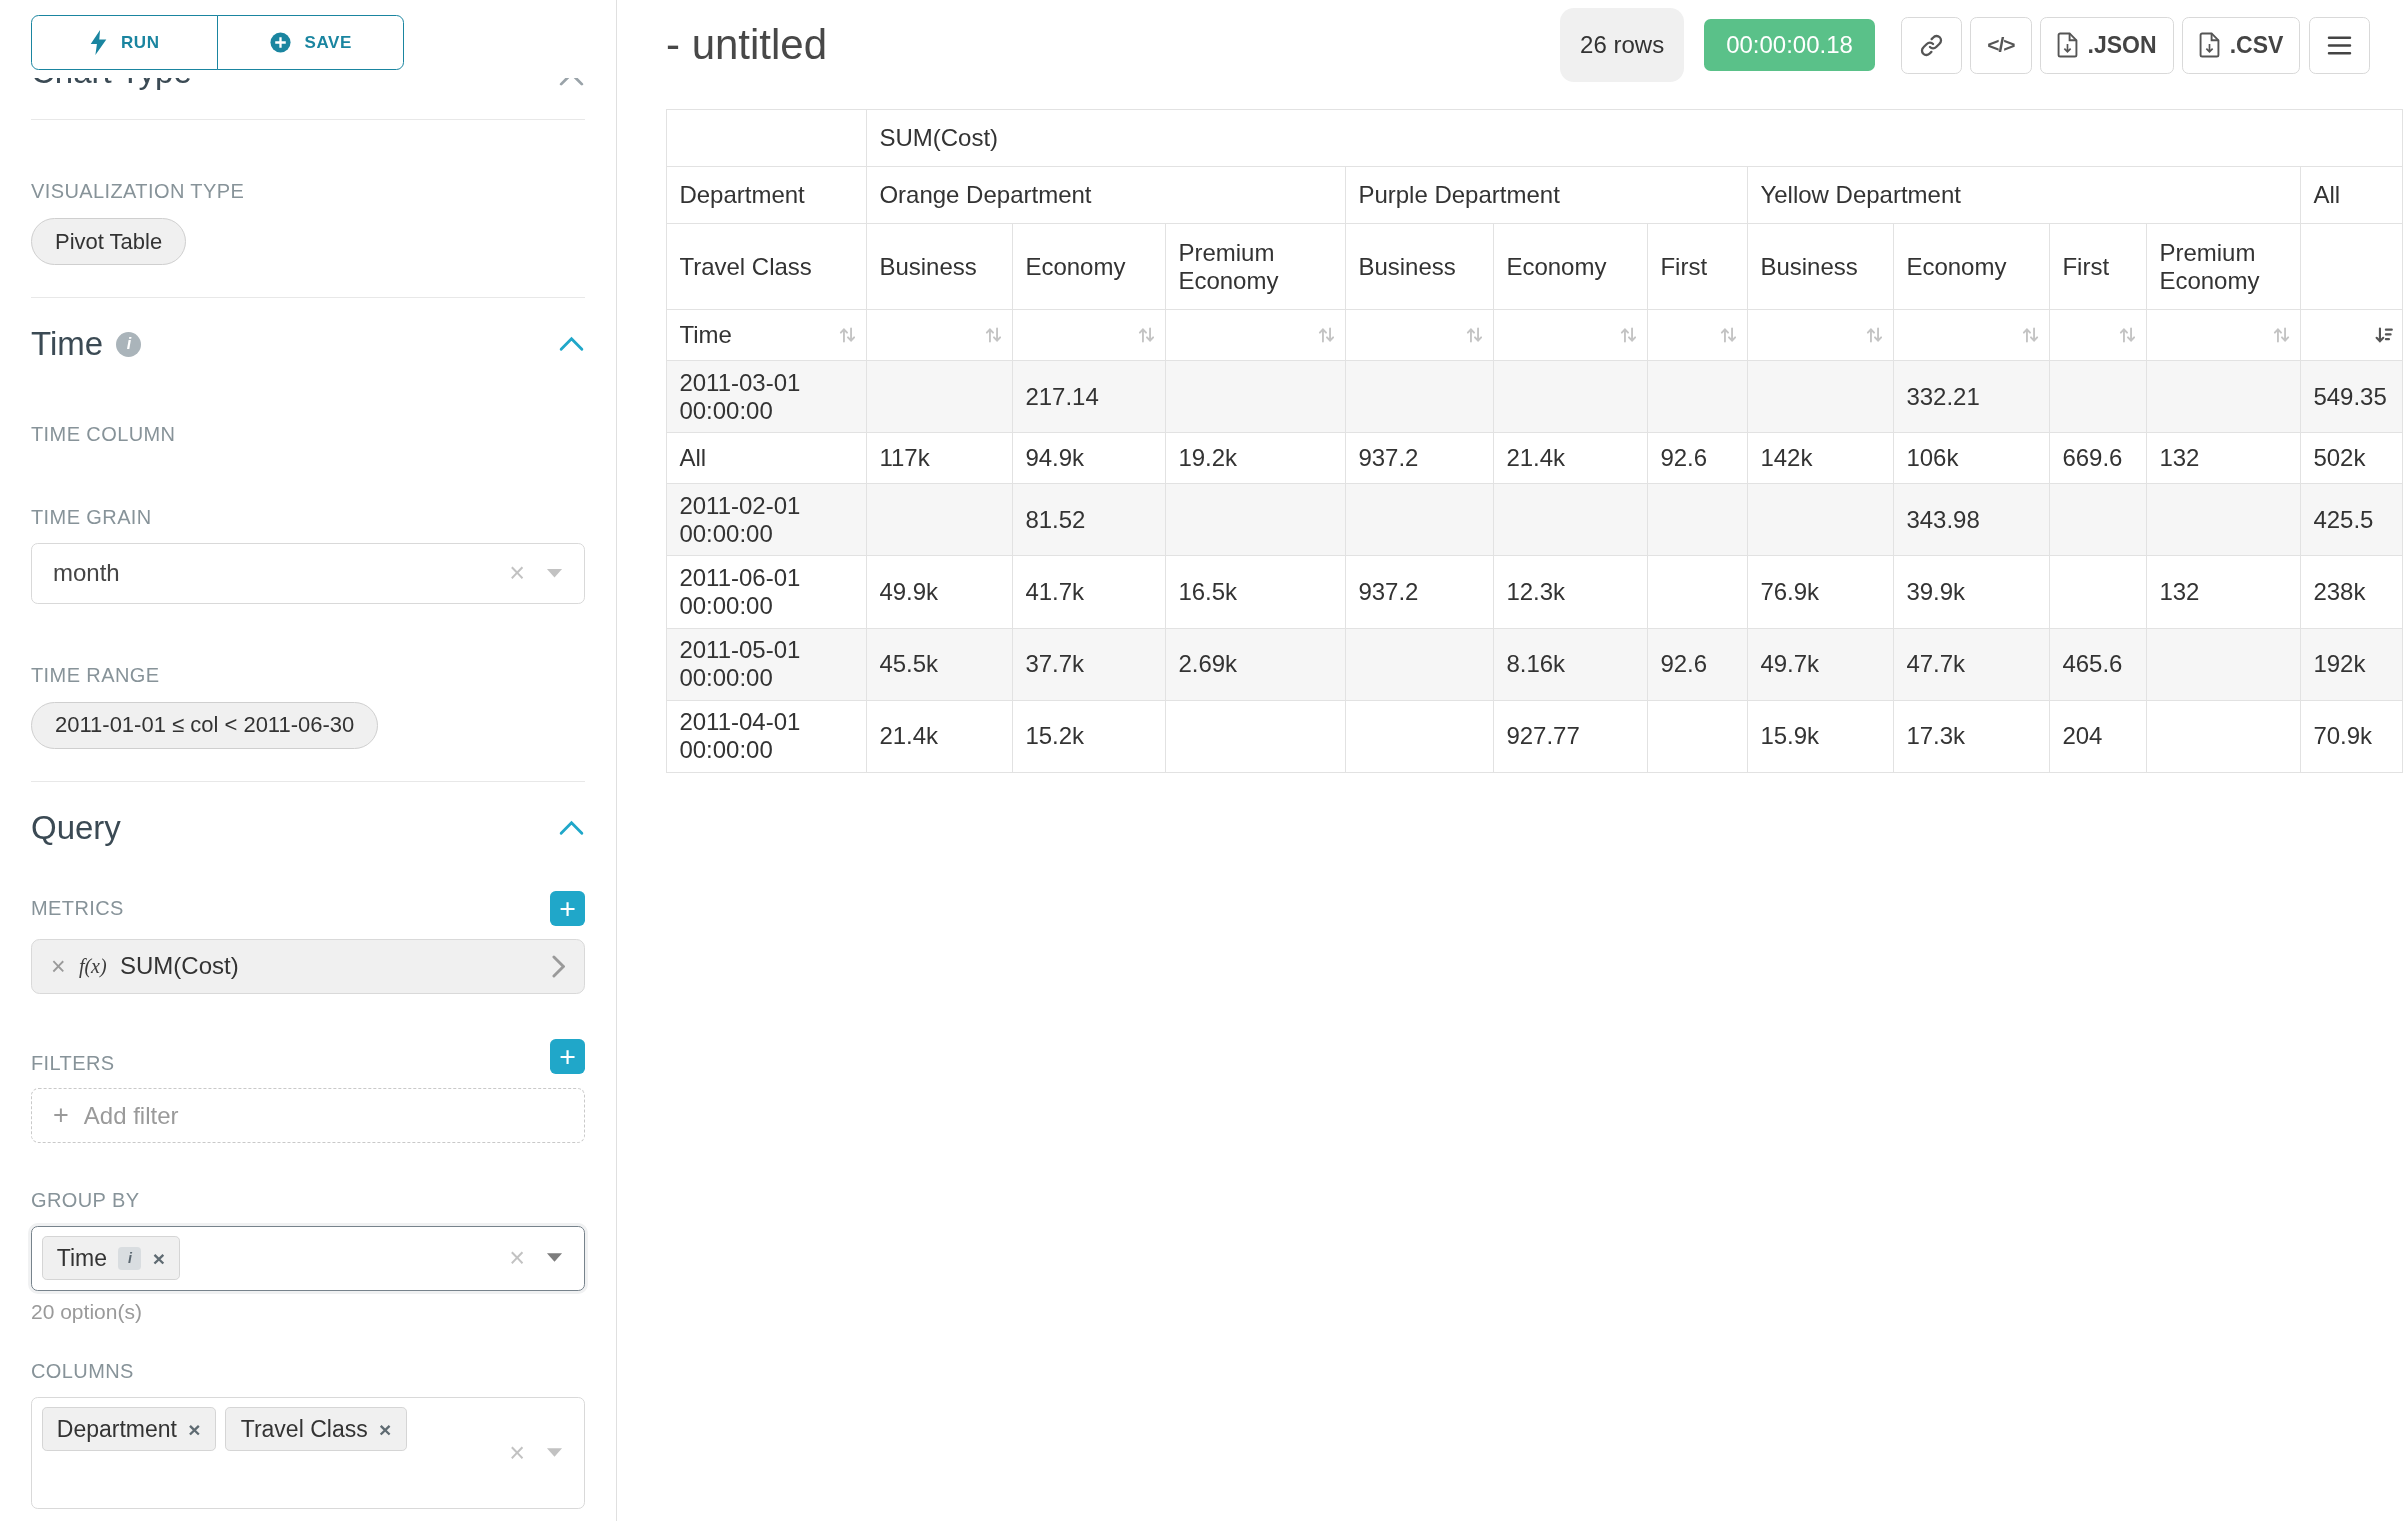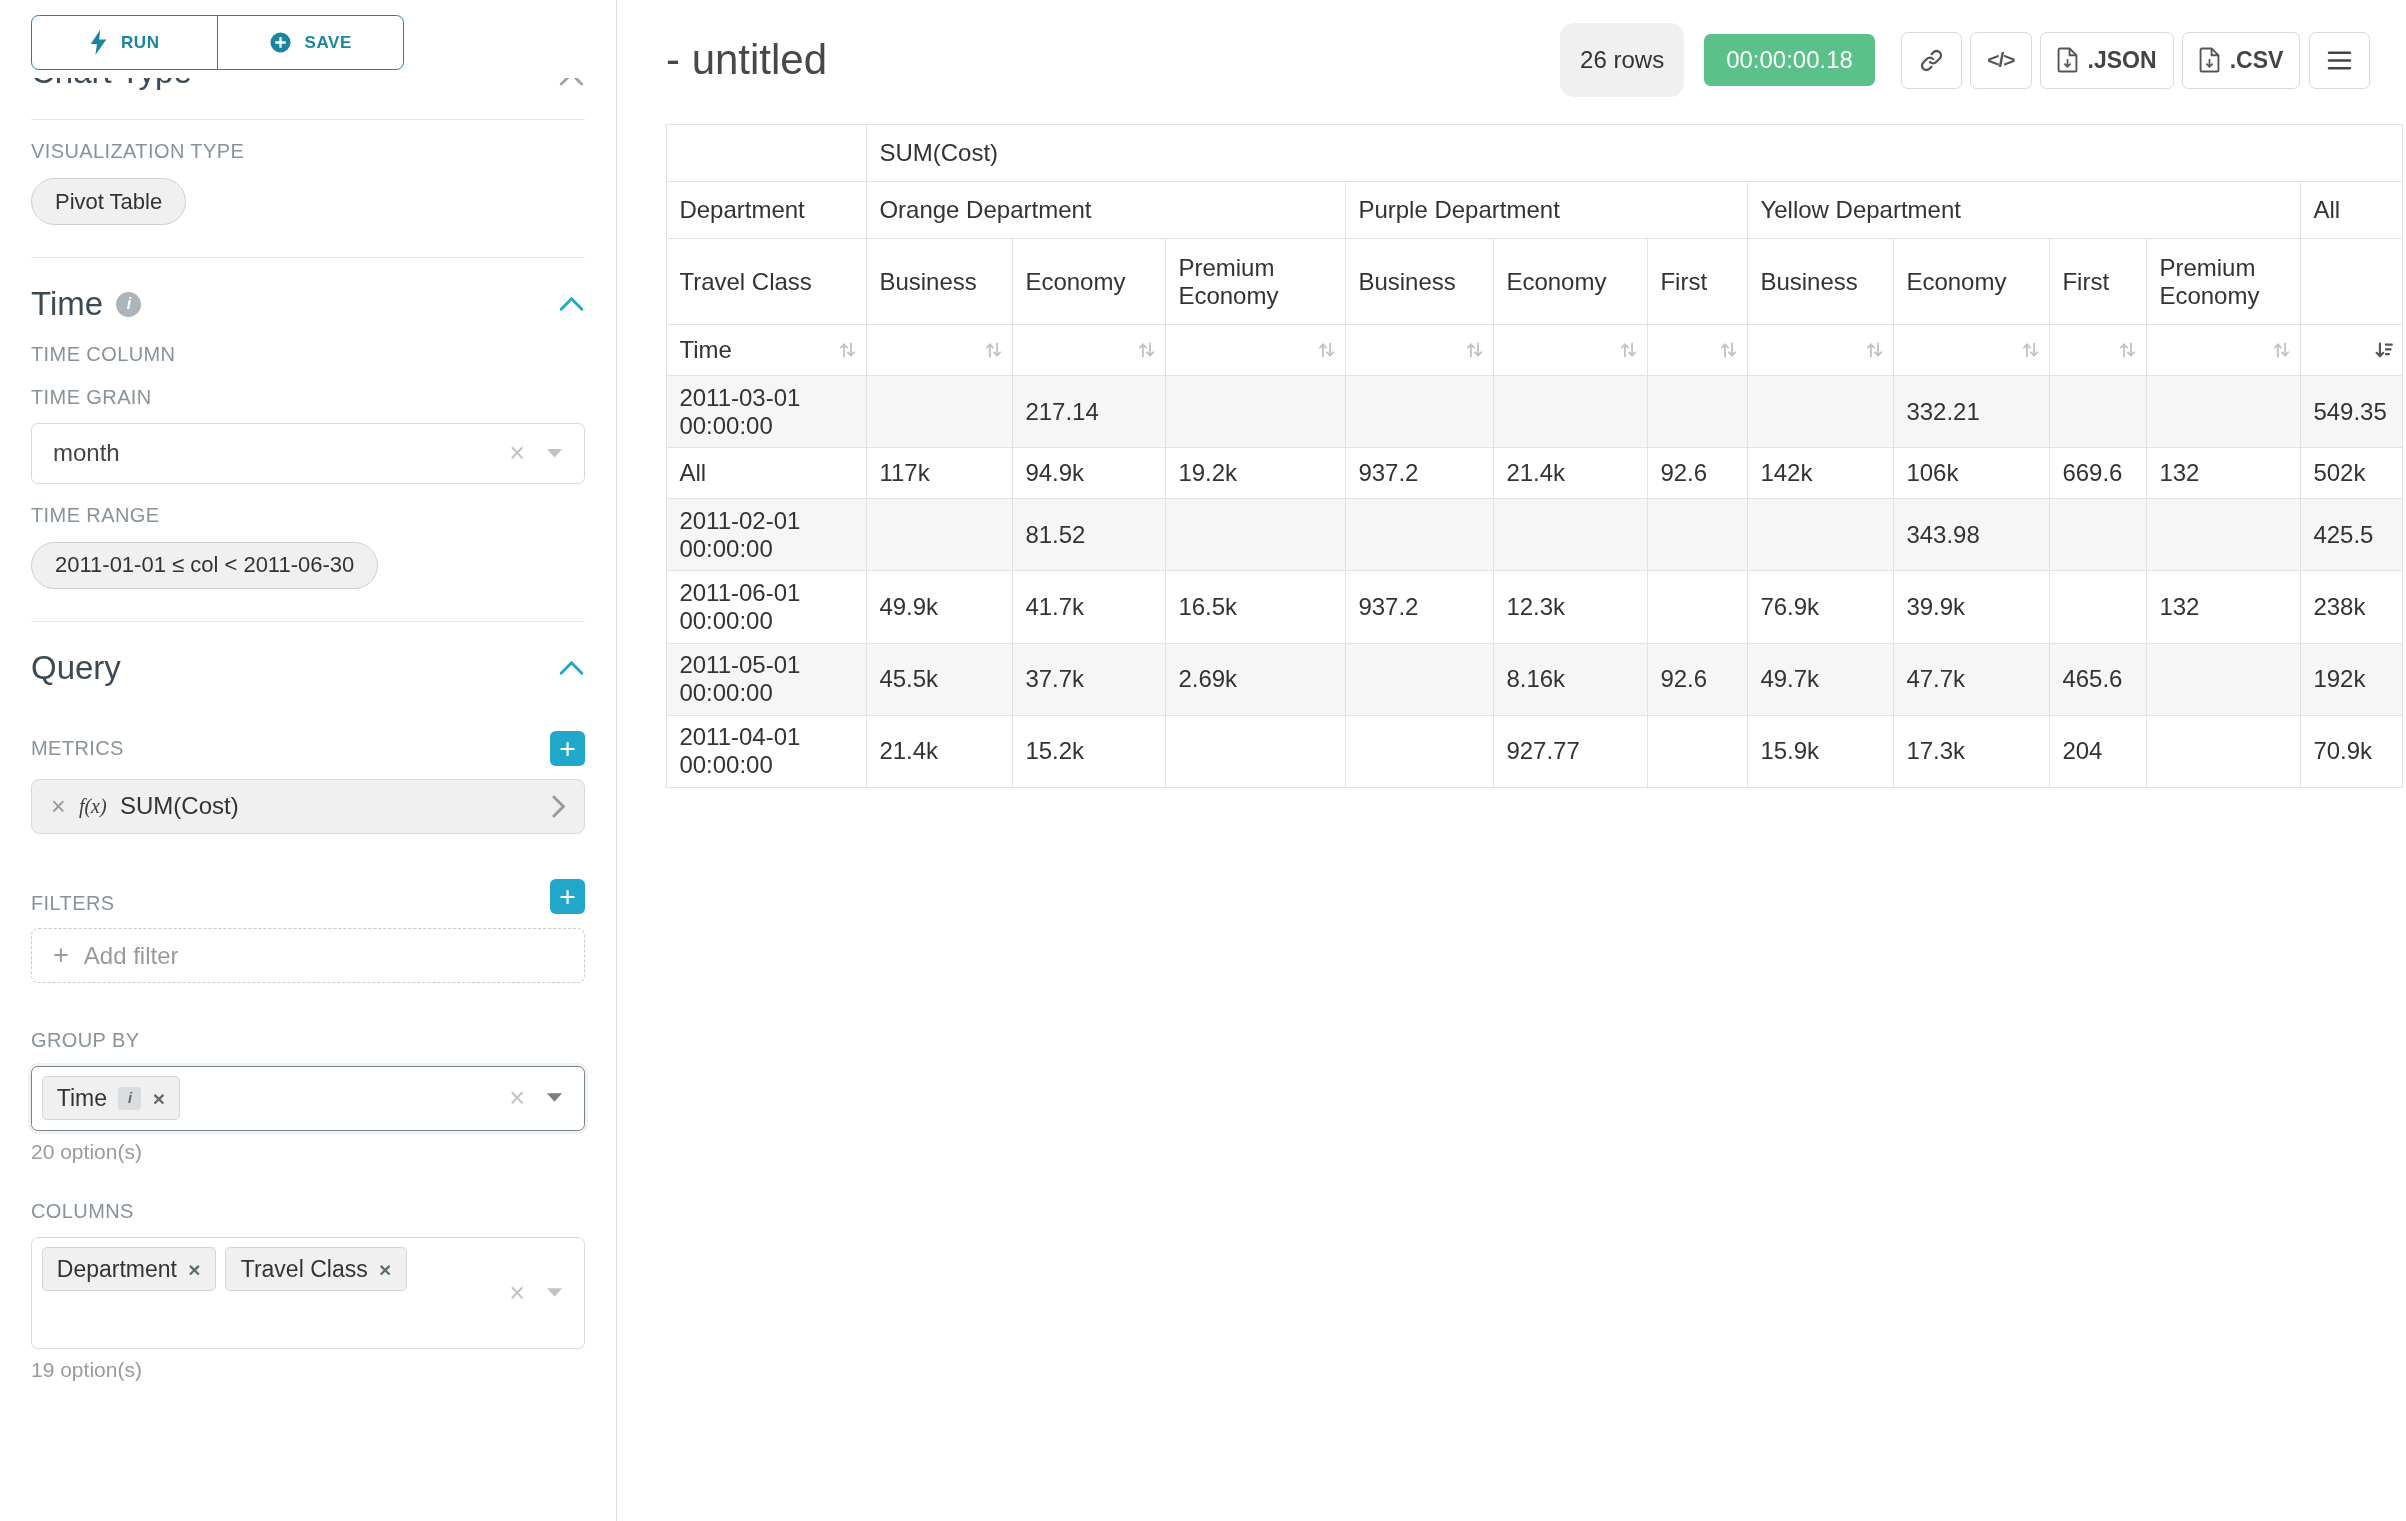--- a/index.html
+++ b/index.html
@@ -23,21 +23,21 @@
     height:55px; width:187px; background:#fff; border:1px solid #1a85a0;
     color:#1a85a0; font-family:inherit; font-size:17px; font-weight:600;
     letter-spacing:0.6px; cursor:pointer;
   }
   .btn-run { border-radius:7.6px 0 0 7.6px; }
   .btn-save { border-radius:0 7.6px 7.6px 0; margin-left:-1px; }
   .clipped-head { height:28.5px; overflow:hidden; display:flex; justify-content:space-between; align-items:flex-start; }
   .clipped-head h2 { margin:-25px 0 0; font-size:33px; font-weight:400; color:#3b4a54; }
   .clipped-head .chev-remnant { margin-top:-6.7px; }
   .divider { height:1px; background:#e8e8e8; margin:13.3px 0; }
-  .ctl-label { font-size:20px; color:#879399; letter-spacing:0.4px; margin-top:20px; }
+  .ctl-label { font-size:20px; color:#879399; letter-spacing:0.4px; margin-top:60px; }
   .pill {
     display:inline-flex; align-items:center; margin-top:15px;
     background:#f0f0f0; border:1px solid #cfcfcf; border-radius:25px;
     padding:9.5px 23px; font-size:22px; color:#333; cursor:pointer;
   }
   .section-head { display:flex; align-items:center; margin-top:27px; }
   .section-head h2 { font-size:33px; font-weight:400; color:#3b4a54; margin:0; }
   .info-icon {
     width:25px; height:25px; border-radius:50%; background:#aab4ba; color:#fff;
     font-size:16px; font-style:italic; font-weight:700;
@@ -89,21 +89,21 @@
   .tag .tag-x { color:#5f6b72; font-size:21px; font-weight:700; line-height:1; cursor:pointer; }
   .tag .info-chip {
     width:23px; height:23px; border-radius:3.8px; background:#d9dde0; color:#5b6770;
     font-size:14.3px; font-style:italic; font-weight:700;
     display:inline-flex; align-items:center; justify-content:center; cursor:pointer;
   }
   .option-count { font-size:21px; color:#9a9a9a; margin-top:9.5px; }
 
   
   .main { flex:1; padding-left:49px; position:relative; }
-  .main-header { display:flex; align-items:center; margin-top:23px; padding-right:36px; }
+  .main-header { display:flex; align-items:center; margin-top:8px; padding-right:36px; }
   .page-title { font-size:42px; font-weight:400; color:#484848; }
   .header-right { margin-left:auto; display:flex; align-items:center; gap:8.6px; }
   .badge { background:#f0f0f0; border-radius:14px; padding:23px 20px; font-size:24px; color:#333; }
   .timer-badge { background:#5ac189; border-radius:6.7px; padding:12.4px 22px; font-size:24px; color:#fff; margin-left:11.4px; margin-right:17px; }
   .tool-btn {
     display:inline-flex; align-items:center; justify-content:center; gap:9.5px;
     height:57px; min-width:61px; padding:0 16px; background:#fff;
     border:1px solid #d9d9d9; border-radius:6.7px; font-family:inherit;
     font-size:23px; color:#444; font-weight:600; cursor:pointer;
   }

